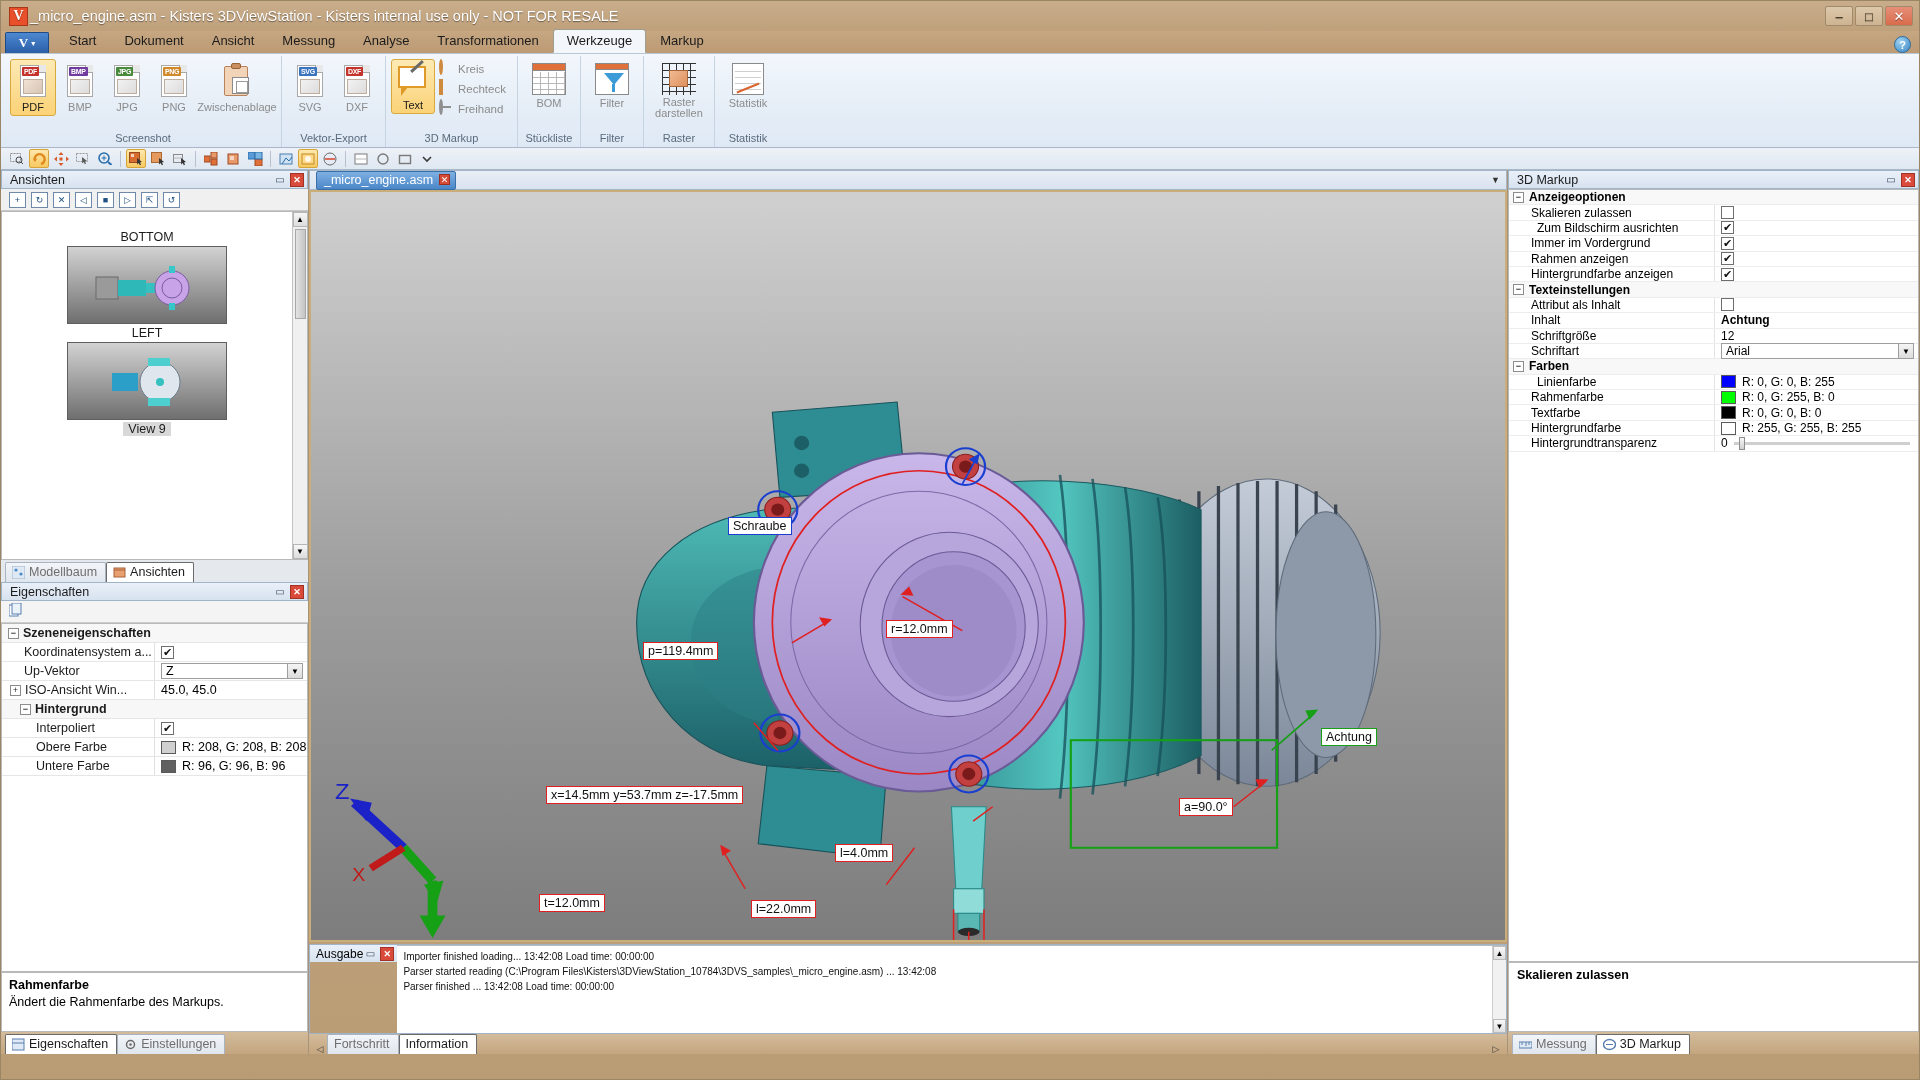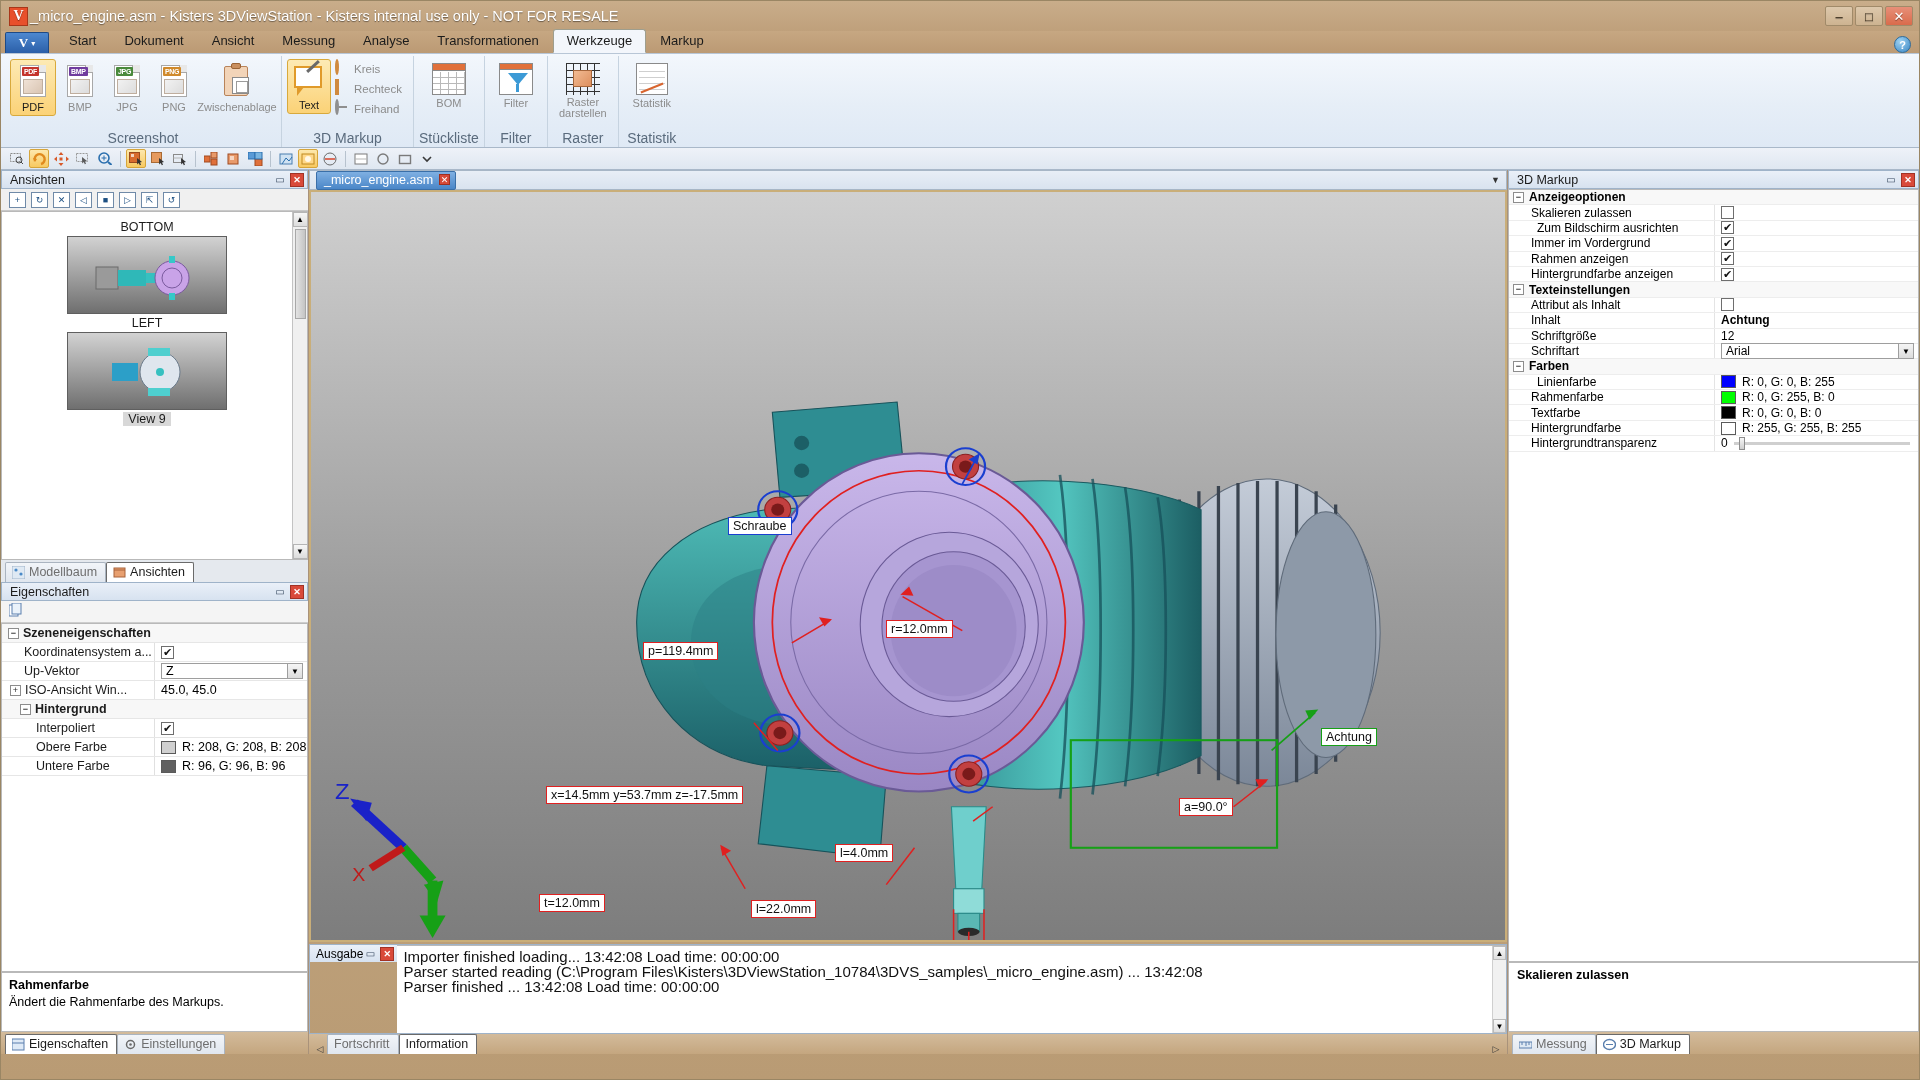--- a/index.html
+++ b/index.html
@@ -102,21 +102,21 @@
   }
   .rgroup {
     display: flex; flex-direction: column;
     align-items: center;
     border-right: 1px solid #c6d3e0;
     padding: 0 5px;
     position: relative;
   }
   .rgroup .items { display: flex; align-items: flex-start; flex: 1; gap: 1px; padding-top: 3px; }
   .rgroup .gtitle {
-    font-size: 14px; color: #5a6b7d; text-align: center;
+    font-size: 11px; color: #5a6b7d; text-align: center;
     height: 15px; line-height: 13px;
     width: 100%;
   }
   .bigbtn {
     width: 46px;
     display: flex; flex-direction: column; align-items: center;
     padding: 3px 2px 2px 2px;
     border: 1px solid transparent; border-radius: 3px;
     font-size: 11px; color: #8c8c8c;
   }
@@ -276,21 +276,21 @@
     width: 17px; height: 16px;
     border: 1px solid #6f8aa8; background: #fff;
     display:flex; align-items:center; justify-content:center;
     font-size: 9px; color:#1c4f82;
   }
   .views-list {
     flex: 1; background: #fff; border: 1px solid #b9b9b9;
     margin: 0 0 0 0; position: relative; overflow: hidden;
     display:flex;
   }
-  .views-inner { flex:1; padding: 8px 0; overflow: hidden; }
+  .views-inner { flex:1; padding: 18px 0; overflow: hidden; }
   .view-item { display:flex; flex-direction:column; align-items:center; margin-bottom: 2px; }
   .view-label { font-size: 12.5px; color: #1b1b1b; margin-bottom: 2px; }
   .view-label.sel { background:#d8d8d8; padding: 0 5px; }
   .view-thumb {
     width: 160px; height: 78px;
     background: linear-gradient(180deg,#d2d2d2,#6f6f6f);
     border: 1px solid #5f5f5f;
     position: relative; overflow:hidden;
   }
   .view-thumb.selected { outline: 1px dotted #2b5fa8; background: linear-gradient(180deg,#93a6c2,#5d7495); }
@@ -361,21 +361,21 @@
 
   
   .output-wrap { height: 90px; display:flex; margin-top: 2px; }
   .output-panel { flex:1; display:flex; border:1px solid #9fb3c9;}
   .output-title {
     height: 17px; display:flex; align-items:center; padding-left:6px;
     background: linear-gradient(180deg,#eaf0f8,#d7e2f0);
     font-size:12px;
   }
   .output-body { flex:1; background:#fff; border-top:1px solid #b9b9b9; display:flex; }
-  .output-text { flex:1; padding: 3px 6px; font-size:15px; line-height:15px; color:#111; }
+  .output-text { flex:1; padding: 3px 6px; font-size:10px; line-height:15px; color:#111; }
   .oscroll { width:14px; background:#f1f1f1; border-left:1px solid #cfcfcf; display:flex; flex-direction:column; justify-content:space-between;}
   .oscroll .a { height:14px; display:flex; align-items:center;justify-content:center; font-size:8px; background:linear-gradient(180deg,#f8f8f8,#dedede); border:1px solid #bbb;}
   .out-tabs { height:20px; display:flex; align-items:flex-end; padding: 0 4px; background:linear-gradient(180deg,#d3bb9b,#c4a67f); }
   .nav-arrow { width:14px; display:flex;align-items:center;justify-content:center; font-size:9px; color:#3a3a3a; }
 
   
   .right-dock { width: 412px; display:flex; flex-direction:column; background:#e9edf2; border-left:1px solid #a9927a;}
   .mk-grid { flex:1; background:#fff; border:1px solid #b9b9b9; overflow:hidden; }
   .mrow { display:flex; height: 15.4px; align-items:center; font-size:12px; border-bottom:1px solid #ededed; }
   .mrow .mn { width: 205px; padding-left: 8px; display:flex; align-items:center; gap:5px; white-space:nowrap; overflow:hidden;}
@@ -465,20 +465,43 @@
             <div class="board"></div>
               <div class="clip"></div>
               <div class="cube"></div>
           </div>
           <span class="lbl">Zwischenablage</span>
         </div>
       </div>
       <div class="gtitle">Screenshot</div>
     </div>
 
+    <div class="rgroup">
+      <div class="items">
+        <div class="bigbtn">
+          <div class="doc-ico">
+            <div class="page"></div>
+              <div class="fold"></div>
+            <div class="tag" style="background:#3a74bf">SVG</div>
+            <div class="thumb gray"></div>
+          </div>
+          <span class="lbl">SVG</span>
+        </div>
+        <div class="bigbtn">
+          <div class="doc-ico">
+            <div class="page"></div>
+              <div class="fold"></div>
+            <div class="tag" style="background:#c4342c">DXF</div>
+            <div class="thumb gray"></div>
+          </div>
+          <span class="lbl">DXF</span>
+        </div>
+      </div>
+      <div class="gtitle">Vektor-Export</div>
+    </div>
 
     <div class="rgroup">
       <div class="items">
         <div class="bigbtn enabled active" style="width:44px">
           <div class="text-ico">
             <div class="bubble"></div>
               <div class="tail"></div>
               <div class="pen"></div>
           </div>
           <span class="lbl">Text</span>

